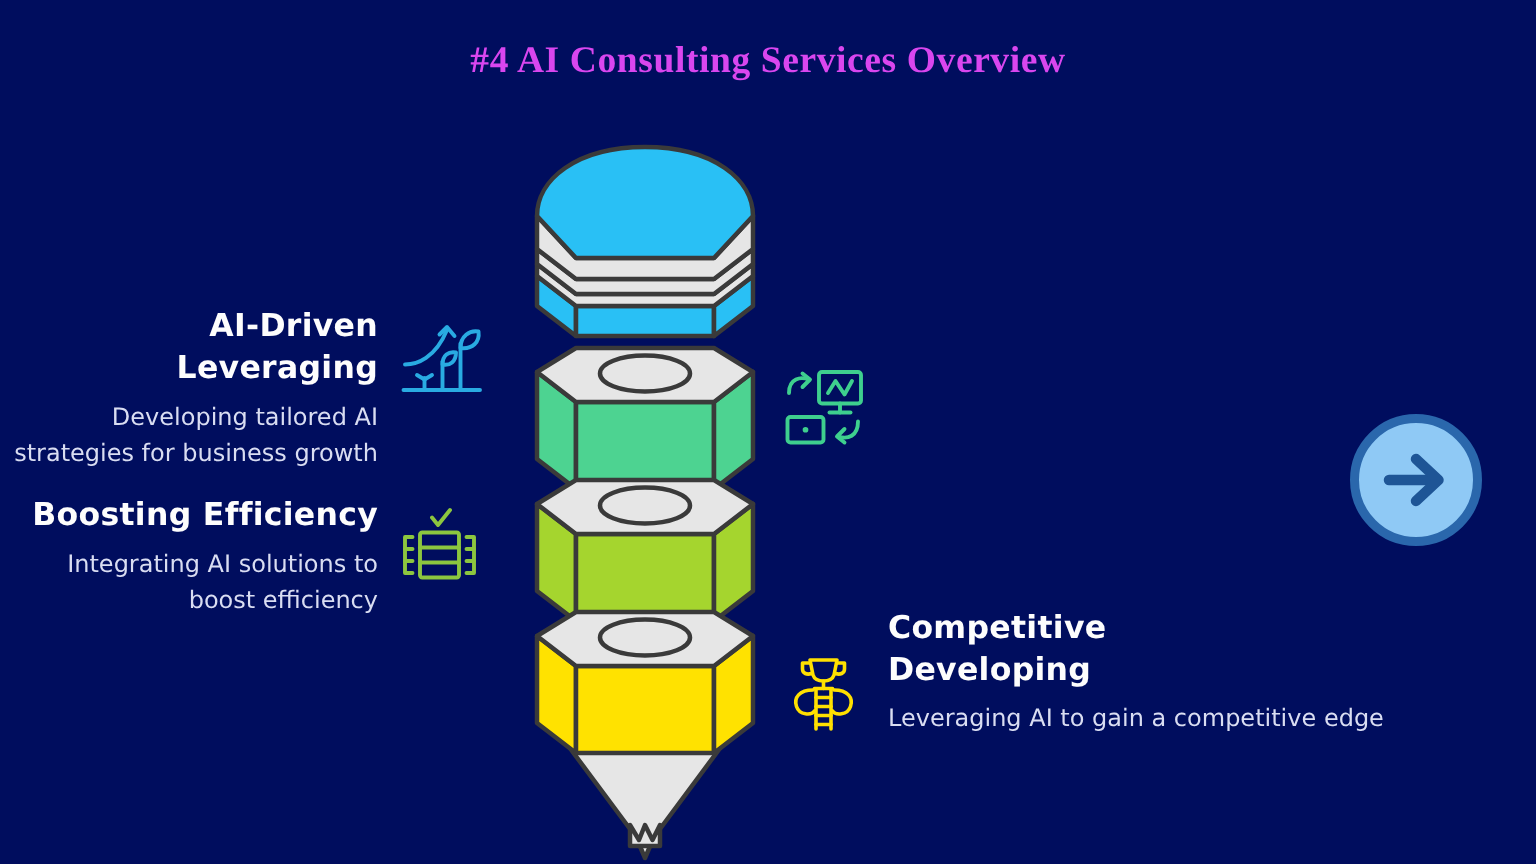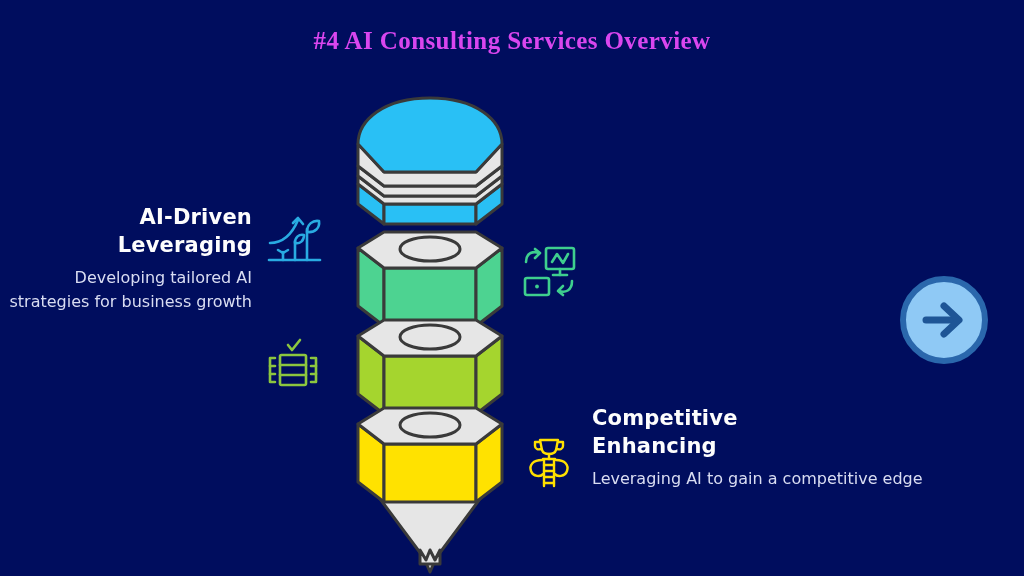--- a/index.html
+++ b/index.html
@@ -189,20 +189,24 @@
         <path d="M19 48 L19 40"></path>
         <path d="M19 41 L14 38"></path>
         <path d="M19 41 L24 38"></path>
 
         <path d="M5 48 L56 48"></path>
       </svg>
     </span>
   </div>
 
   <div class="feature left" id="feature-boosting-efficiency">
+    <div class="feature-text">
+      <div class="feature-heading">Boosting Efficiency</div>
+      <div class="feature-desc">Integrating AI solutions to boost efficiency</div>
+    </div>
     <span class="icon-wrap">
       <svg width="58" height="58" viewBox="0 0 58 58" xmlns="http://www.w3.org/2000/svg" fill="none" stroke="#8cc63f" stroke-width="2.6" stroke-linecap="round" stroke-linejoin="round">
 
         <path d="M24 9 L28 14 L36 4"></path>
 
         <rect x="16" y="19" width="26" height="30" rx="1.5"></rect>
         <path d="M16 29 L42 29"></path>
         <path d="M16 39 L42 39"></path>
 
         <path d="M11 22 L6 22 L6 46 L11 46"></path>
@@ -258,21 +262,21 @@
         <path d="M34 27 L34 53"></path>
         <path d="M24 32 L34 32"></path>
         <path d="M24 38 L34 38"></path>
         <path d="M24 44 L34 44"></path>
         <path d="M24 50 L34 50"></path>
       </svg>
     </span>
     <div class="feature-text">
       <div class="feature-heading">
         <span>Competitive</span><br>
-        <span>Enhancing</span>
+        <span>Developing</span>
       </div>
       <div class="feature-desc">Leveraging AI to gain a competitive edge</div>
     </div>
   </div>
 
   <div id="next-button">
     <svg width="88" height="88" viewBox="0 0 88 88" xmlns="http://www.w3.org/2000/svg">
       <circle cx="44" cy="44" r="41" fill="#8fc9f5" stroke="#2a67ac" stroke-width="6"></circle>
       <g stroke="#1e5596" stroke-width="7" stroke-linecap="round" stroke-linejoin="round" fill="none">
         <path d="M26 44 L58 44"></path>

